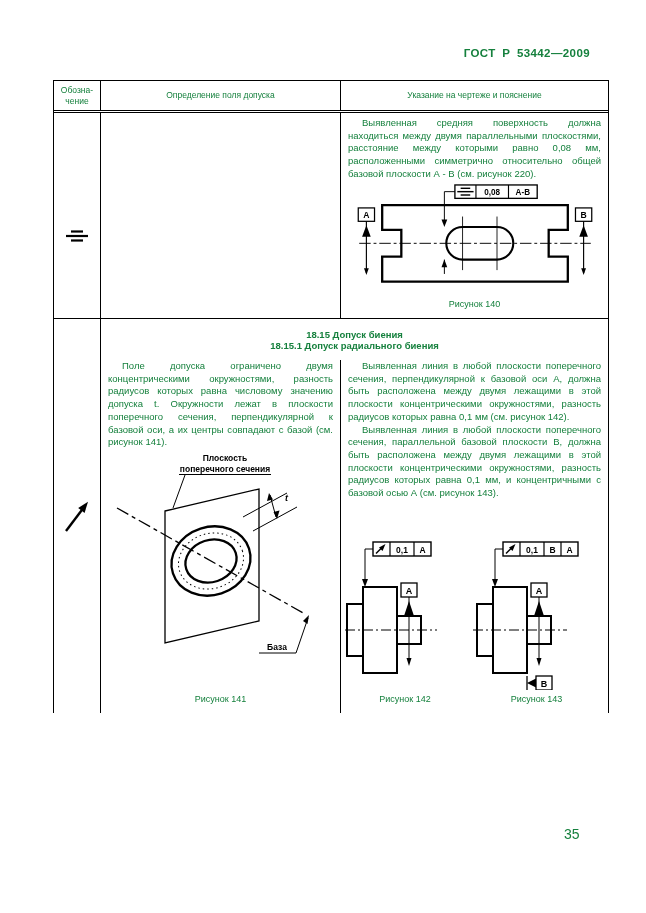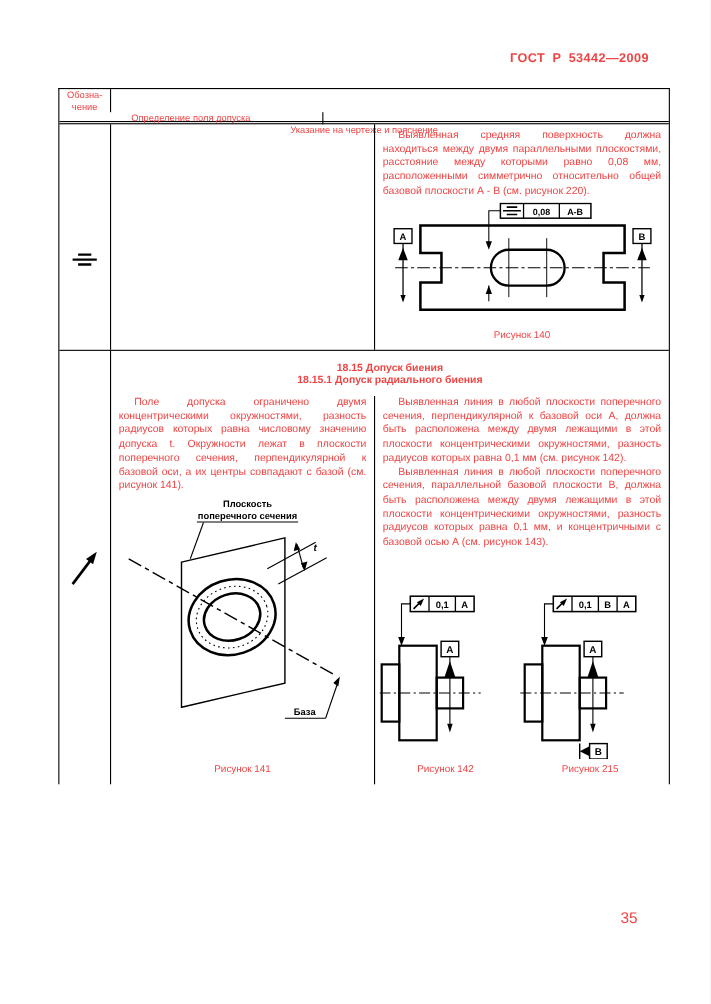--- a/index.html
+++ b/index.html
@@ -2,21 +2,21 @@
 <html><head>
 <meta charset="utf-8">
 <style>
   * { box-sizing: border-box; }
   html,body { margin:0; padding:0; background:#e8e8e8; }
   .page {
     position: relative;
     width: 646px; height: 913px;
     background: #ffffff;
     font-family: "Liberation Sans", sans-serif;
-    color: #ef4444;
+    color: #15803d;
     overflow: hidden;
     margin: 0 auto;
   }
   .gost-header {
     position: absolute;
     top: 47px; right: 56px;
     font-size: 11.5px; font-weight: bold;
     letter-spacing: 0.4px;
     word-spacing: 3px;
   }
@@ -27,21 +27,21 @@
   }
   .doc-table {
     position: absolute;
     left: 53px; top: 80px;
     width: 556px; height: 633px;
     border-top: 1.4px solid #000;
     border-left: 1.4px solid #000;
     border-right: 1.4px solid #000;
     display: flex; flex-direction: column;
   }
-  .hrow { display:flex; height:30px; border-bottom:1px solid #000;flex-direction:column; }
+  .hrow { display:flex; height:30px; border-bottom:1px solid #000; }
   .c1 { width:47px; border-right:1px solid #000; }
   .c2 { width:240px; border-right:1px solid #000; }
   .c3 { flex:1; }
   .hcell {
     display:flex; align-items:center; justify-content:center;
     text-align:center; font-size:8.5px; line-height:10.5px;
   }
   .pre { white-space: pre-line; }
   .double-rule { height:2px; border-bottom:1px solid #000; }
   .row1 { display:flex; height:206px; border-bottom:1px solid #000; }
@@ -273,21 +273,21 @@
                     <polygon points="70,126 67.5,118 72.5,118" fill="#000"></polygon>
                   </g>
 
                   <g>
                     <line x1="58" y1="136" x2="58" y2="150" stroke="#000" stroke-width="1.3"></line>
                     <polygon points="58,143 67,138.5 67,147.5" fill="#000"></polygon>
                     <rect x="67" y="136" width="16" height="14" fill="none" stroke="#000" stroke-width="1.3"></rect>
                     <text class="datum-txt" x="75" y="146.5" text-anchor="middle">В</text>
                   </g>
                 </svg>
-                <div class="caption">Рисунок 215</div>
+                <div class="caption">Рисунок 143</div>
               </div>
 
             </div>
           </div>
 
         </div>
       </div>
     </div>
 
   </div>

